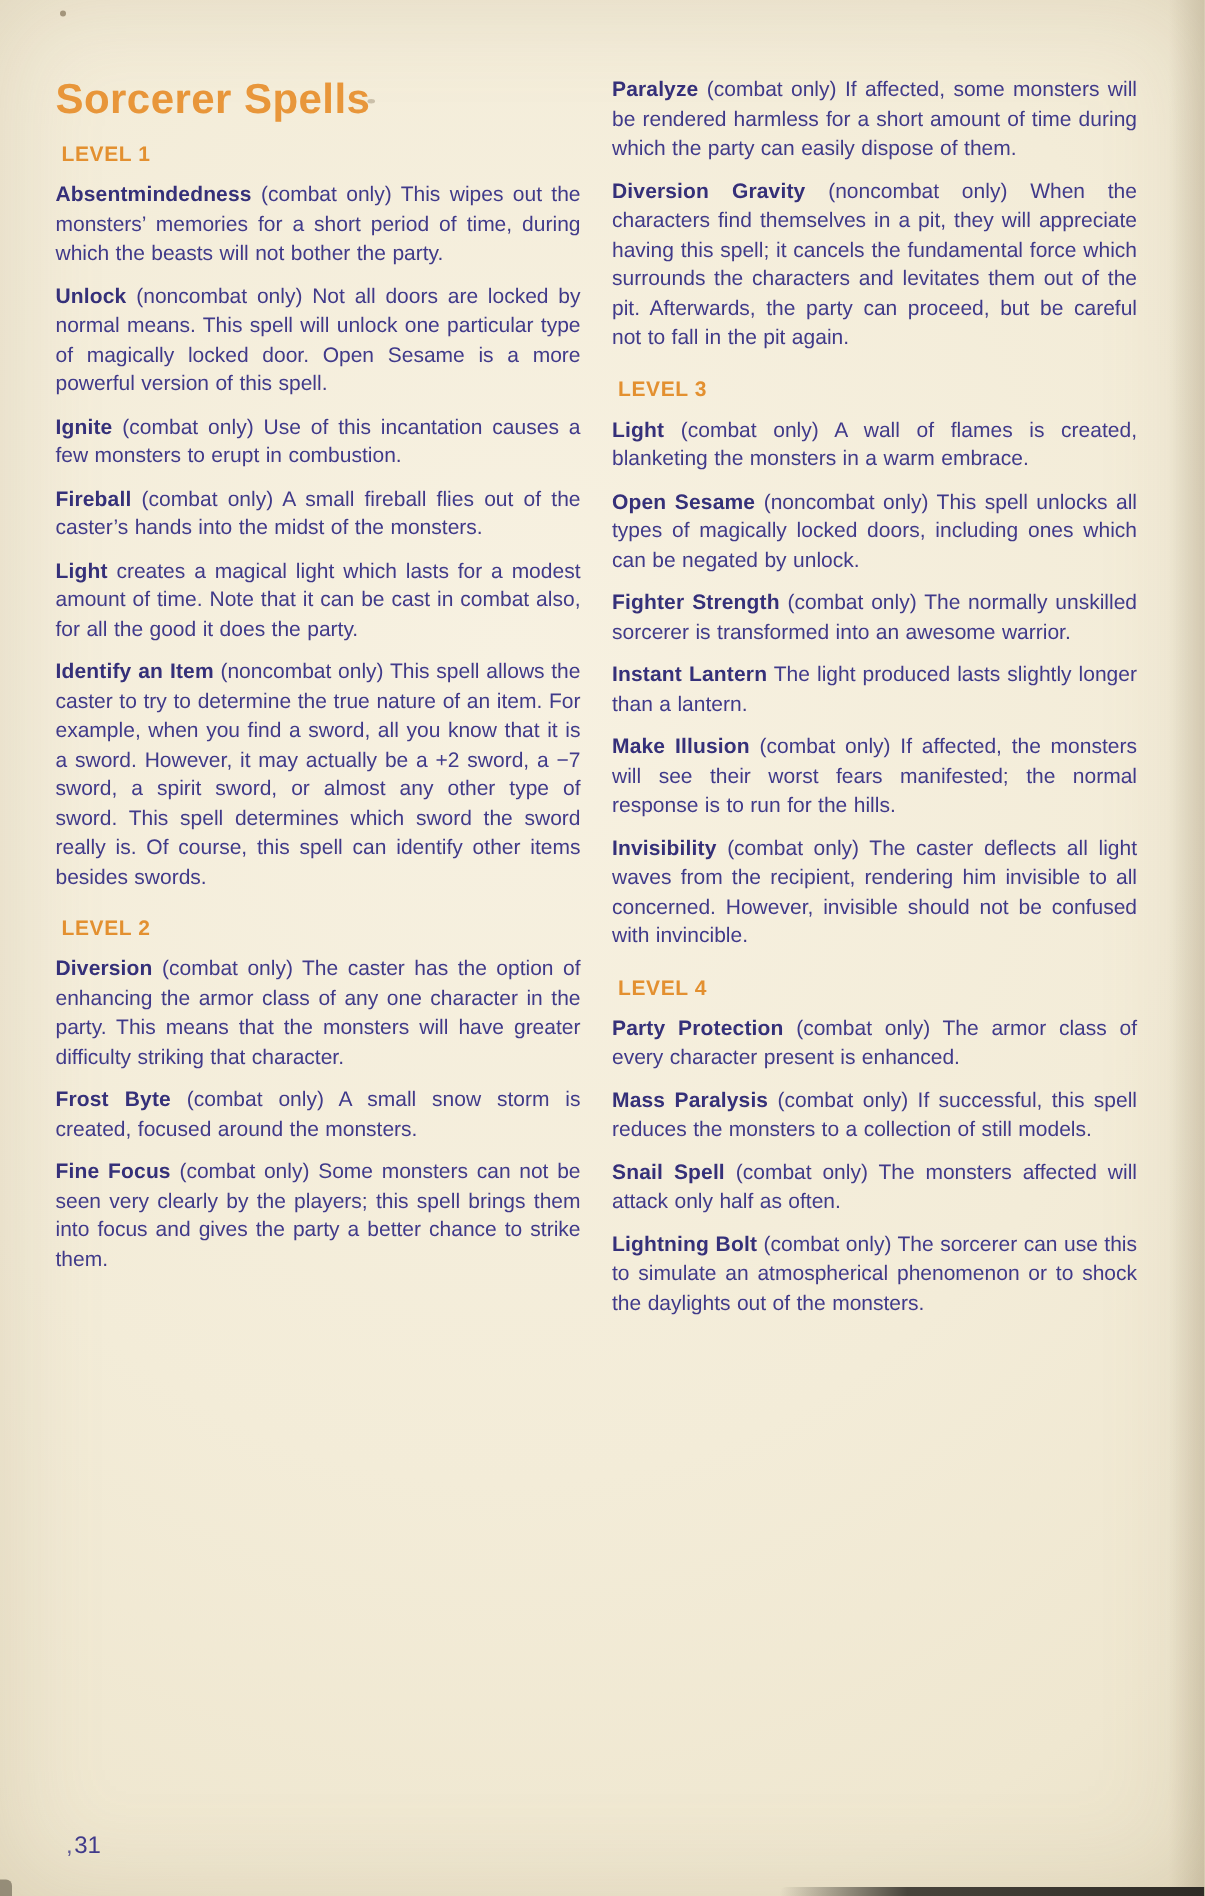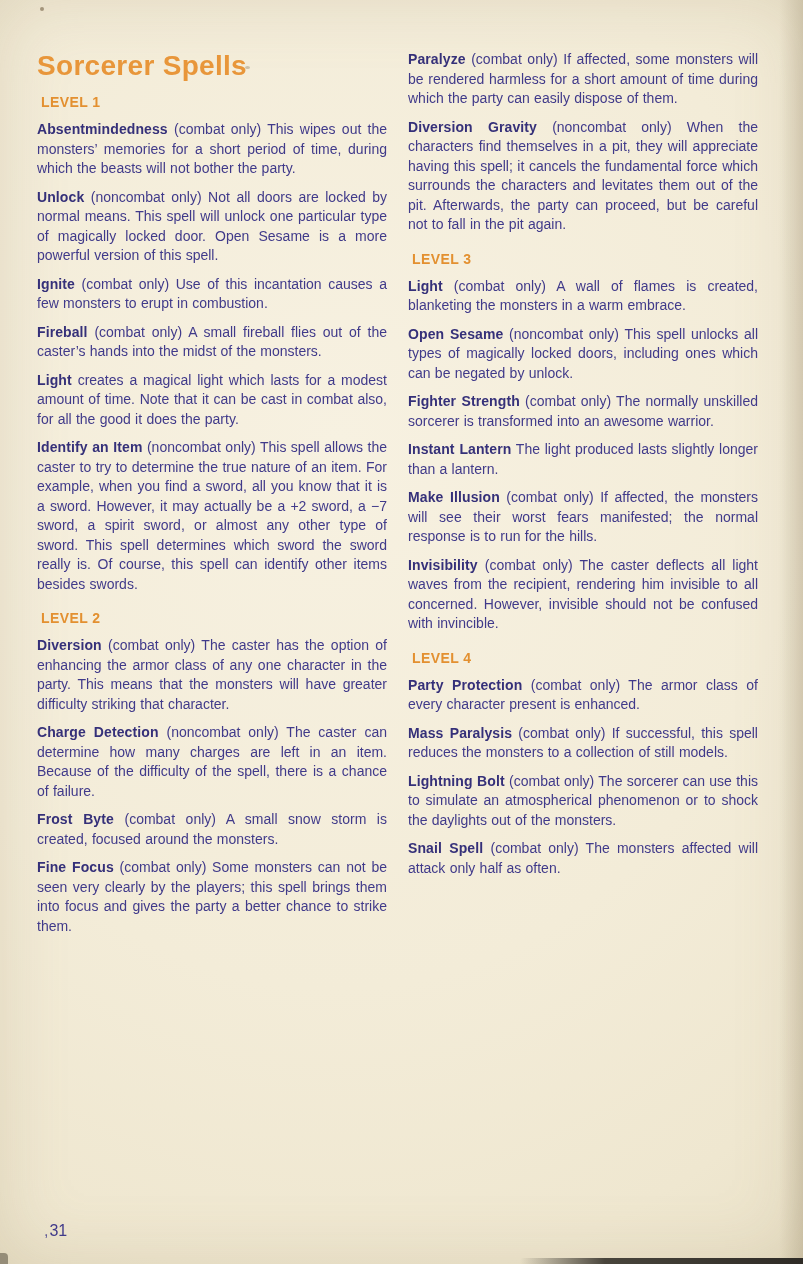--- a/index.html
+++ b/index.html
@@ -79,39 +79,38 @@
       <h1 class="title">Sorcerer Spells</h1>
     <h3 class="level-heading">LEVEL 1</h3>
         <p class="spell"><b>Absentmindedness</b> <span>(combat only) This wipes out the monsters’ memories for a short period of time, during which the beasts will not bother the party.</span></p>
         <p class="spell"><b>Unlock</b> <span>(noncombat only) Not all doors are locked by normal means. This spell will unlock one particular type of magically locked door. Open Sesame is a more powerful version of this spell.</span></p>
         <p class="spell"><b>Ignite</b> <span>(combat only) Use of this incantation causes a few monsters to erupt in combustion.</span></p>
         <p class="spell"><b>Fireball</b> <span>(combat only) A small fireball flies out of the caster’s hands into the midst of the monsters.</span></p>
         <p class="spell"><b>Light</b> <span>creates a magical light which lasts for a modest amount of time. Note that it can be cast in combat also, for all the good it does the party.</span></p>
         <p class="spell"><b>Identify an Item</b> <span>(noncombat only) This spell allows the caster to try to determine the true nature of an item. For example, when you find a sword, all you know that it is a sword. However, it may actually be a +2 sword, a −7 sword, a spirit sword, or almost any other type of sword. This spell determines which sword the sword really is. Of course, this spell can identify other items besides swords.</span></p>
         <h3 class="level-heading">LEVEL 2</h3>
         <p class="spell"><b>Diversion</b> <span>(combat only) The caster has the option of enhancing the armor class of any one character in the party. This means that the monsters will have greater difficulty striking that character.</span></p>
-        <p class="spell"><b>Charge Detection</b> <span>(noncombat only) The caster can determine how many charges are left in an item. Because of the difficulty of the spell, there is a chance of failure.</span></p>
         <p class="spell"><b>Frost Byte</b> <span>(combat only) A small snow storm is created, focused around the monsters.</span></p>
         <p class="spell"><b>Fine Focus</b> <span>(combat only) Some monsters can not be seen very clearly by the players; this spell brings them into focus and gives the party a better chance to strike them.</span></p>
       </div>
     <div class="column">
         <p class="spell"><b>Paralyze</b> <span>(combat only) If affected, some monsters will be rendered harmless for a short amount of time during which the party can easily dispose of them.</span></p>
         <p class="spell"><b>Diversion Gravity</b> <span>(noncombat only) When the characters find themselves in a pit, they will appreciate having this spell; it cancels the fundamental force which surrounds the characters and levitates them out of the pit. Afterwards, the party can proceed, but be careful not to fall in the pit again.</span></p>
         <h3 class="level-heading">LEVEL 3</h3>
         <p class="spell"><b>Light</b> <span>(combat only) A wall of flames is created, blanketing the monsters in a warm embrace.</span></p>
         <p class="spell"><b>Open Sesame</b> <span>(noncombat only) This spell unlocks all types of magically locked doors, including ones which can be negated by unlock.</span></p>
         <p class="spell"><b>Fighter Strength</b> <span>(combat only) The normally unskilled sorcerer is transformed into an awesome warrior.</span></p>
         <p class="spell"><b>Instant Lantern</b> <span>The light produced lasts slightly longer than a lantern.</span></p>
         <p class="spell"><b>Make Illusion</b> <span>(combat only) If affected, the monsters will see their worst fears manifested; the normal response is to run for the hills.</span></p>
         <p class="spell"><b>Invisibility</b> <span>(combat only) The caster deflects all light waves from the recipient, rendering him invisible to all concerned. However, invisible should not be confused with invincible.</span></p>
         <h3 class="level-heading">LEVEL 4</h3>
         <p class="spell"><b>Party Protection</b> <span>(combat only) The armor class of every character present is enhanced.</span></p>
         <p class="spell"><b>Mass Paralysis</b> <span>(combat only) If successful, this spell reduces the monsters to a collection of still models.</span></p>
+        <p class="spell"><b>Snail Spell</b> <span>(combat only) The monsters affected will attack only half as often.</span></p>
         <p class="spell"><b>Lightning Bolt</b> <span>(combat only) The sorcerer can use this to simulate an atmospherical phenomenon or to shock the daylights out of the monsters.</span></p>
-        <p class="spell"><b>Snail Spell</b> <span>(combat only) The monsters affected will attack only half as often.</span></p>
       </div>
   </div>
 
   <div class="page-number">31</div>
 
   <div class="edge-right"></div>
   <div class="edge-bottom"></div>
   <div class="corner-nub"></div>
 </div>
 

